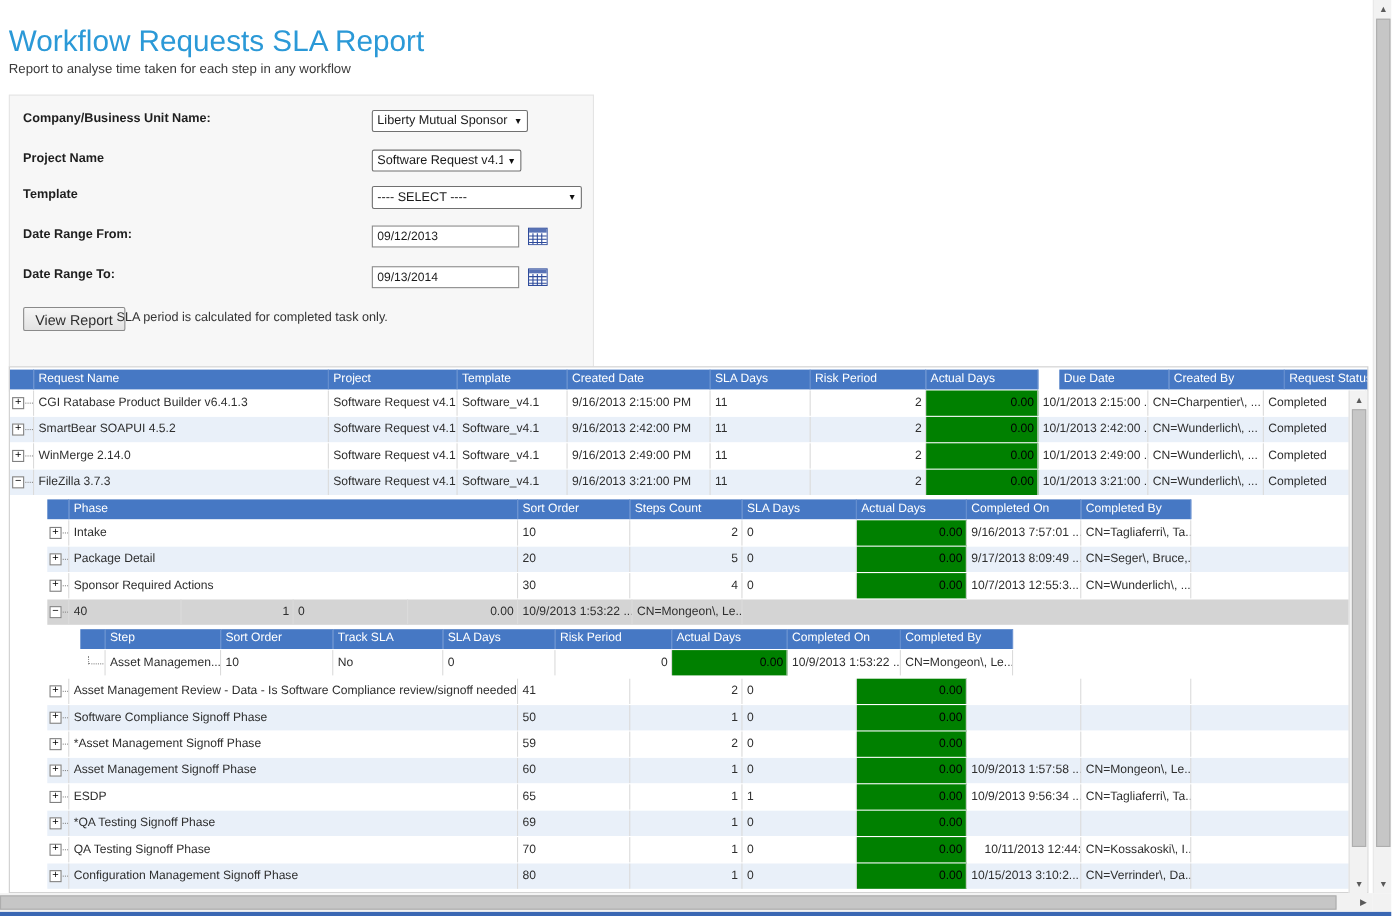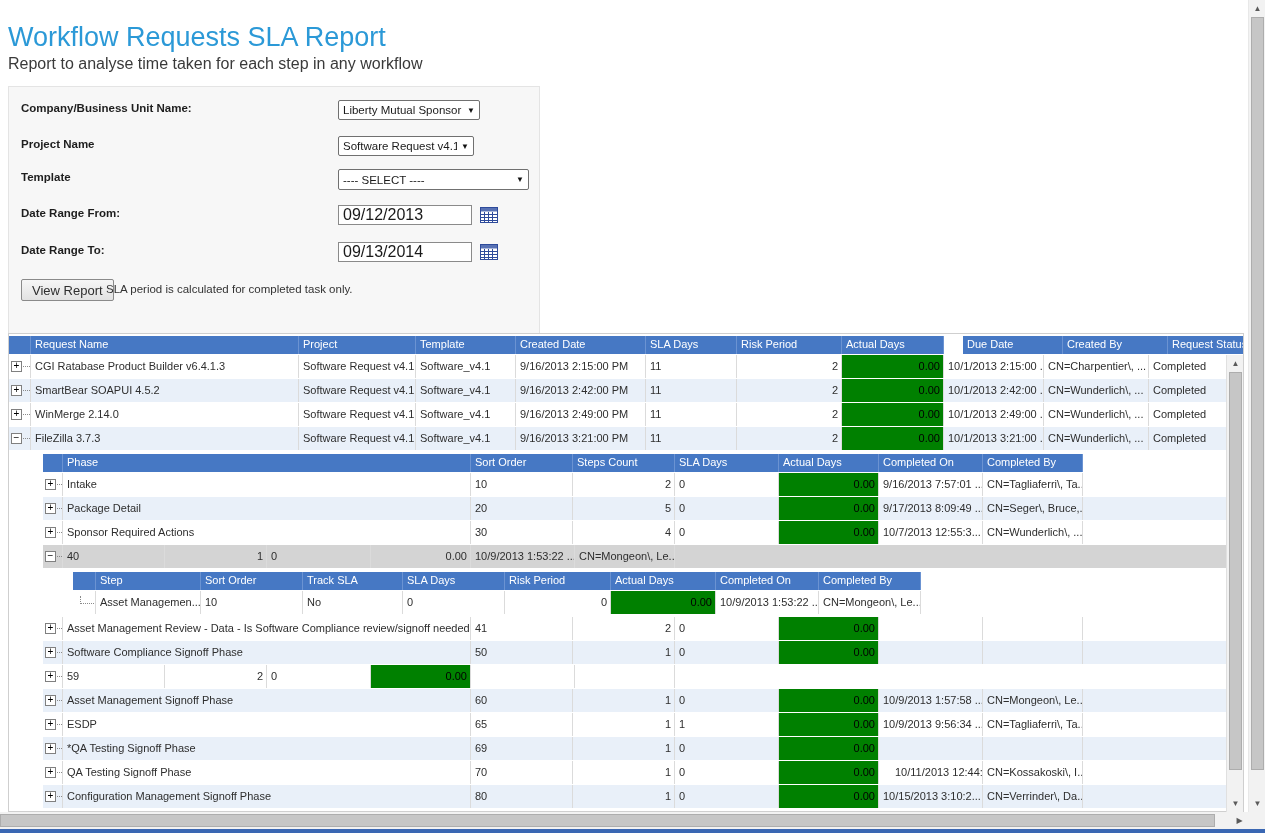--- a/index.html
+++ b/index.html
@@ -1,31 +1,31 @@
 <!DOCTYPE html>
 <html><head>
 <meta charset="utf-8">
 <style>
   html,body{margin:0;padding:0}
   body{width:1265px;height:833px;position:relative;overflow:hidden;background:#fff;
        font-family:"Liberation Sans",sans-serif;color:#2e2e2e}
 
   
   .page-title{position:absolute;left:8px;top:4px;font-size:27px;color:#2b99d7;font-weight:normal}
-  .page-subtitle{position:absolute;left:8px;top:55px;font-size:16px;color:#3a3a3a}
+  .page-subtitle{position:absolute;left:8px;top:55px;font-size:12px;color:#3a3a3a}
 
   
   .panel{position:absolute;left:8px;top:86px;width:532px;height:270px;background:#f7f7f7;border:1px solid #e4e4e4;box-sizing:border-box}
   .f-label{position:absolute;left:12px;font-size:11.5px;font-weight:bold;color:#1e1e1e;white-space:nowrap}
   .selectbox{position:absolute;left:329px;height:20px;background:#fff;border:1px solid #707070;border-radius:2px;
              box-sizing:border-box;display:flex;align-items:center;font-size:11.5px;color:#1a1a1a;padding:0 4px;cursor:default}
   .selectbox .val{flex:1;white-space:nowrap;overflow:hidden}
   .selectbox .arrow{font-size:8px;color:#111;margin-left:4px}
   .textinput{position:absolute;left:329px;width:134px;height:20px;border:1px solid #8a8a8a;box-sizing:border-box;
-             font-size:16px;padding:4px 4px;color:#1a1a1a;font-family:"Liberation Sans",sans-serif}
+             font-size:11px;padding:4px 4px;color:#1a1a1a;font-family:"Liberation Sans",sans-serif}
   .calicon{position:absolute;left:471px;width:18px;height:17px;cursor:pointer}
   .btn{position:absolute;left:12px;top:192px;height:22px;padding:0 10px;background:linear-gradient(#f6f6f6,#e2e2e2);
        border:1px solid #8a8a8a;border-radius:2px;font-size:13px;color:#2e2e2e;font-family:"Liberation Sans",sans-serif;cursor:pointer}
   .note{position:absolute;left:97px;top:196px;font-size:11.5px;color:#333}
 
   
   #report-table{position:absolute;left:8px;top:333px;width:1236px;height:479px;background:#fff;
                 border:1px solid #cfcfcf;box-sizing:border-box;overflow:hidden}
   .tbl{}
   .main-tbl{margin-top:2px}
@@ -297,20 +297,21 @@
           <div class="cell" style="width: 104px;">0</div>
           <div class="cell r green" style="width: 100px;">0.00</div>
           <div class="cell" style="width: 104px;"></div>
           <div class="cell" style="width: 100px;"></div>
         </div>
         <div class="d-row">
           <div class="cell exp" style="width: 20px;">
             <span class="expbox">+</span>
             <span class="leader"></span>
           </div>
+          <div class="cell" style="width: 408px;">*Asset Management Signoff Phase</div>
           <div class="cell" style="width: 102px;">59</div>
           <div class="cell r" style="width: 102px;">2</div>
           <div class="cell" style="width: 104px;">0</div>
           <div class="cell r green" style="width: 100px;">0.00</div>
           <div class="cell" style="width: 104px;"></div>
           <div class="cell" style="width: 100px;"></div>
         </div>
         <div class="d-row alt">
           <div class="cell exp" style="width: 20px;">
             <span class="expbox">+</span>

